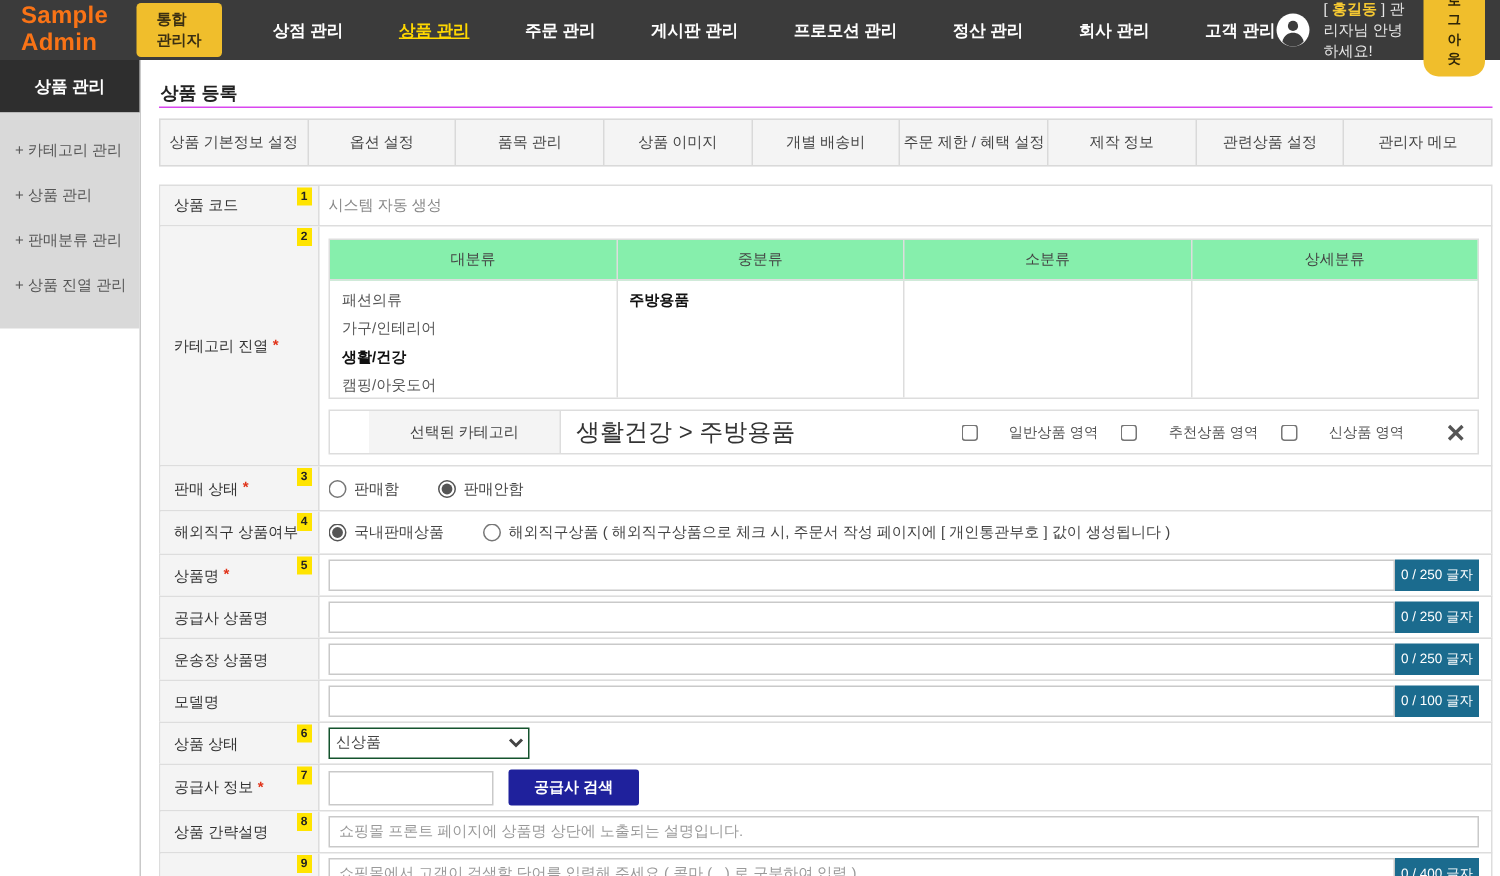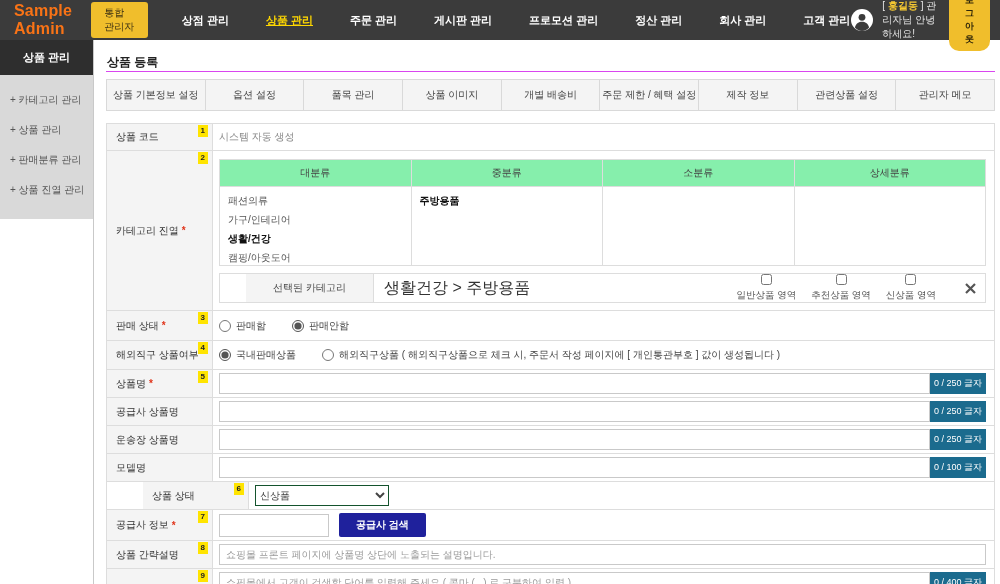--- a/index.html
+++ b/index.html
@@ -2,21 +2,21 @@
 <html><head>
 <meta charset="utf-8">
 <style>
   * { box-sizing: border-box; margin: 0; padding: 0; }
   html,body { width:1000px; height:584px; overflow:hidden; }
   body { font-family:"Liberation Sans","DejaVu Sans",sans-serif; font-size:11px; color:#333; background:#fff; position:relative; }
 
   
   .topbar { position:absolute; top:0; left:0; width:1000px; height:40px; background:#3b3b3b; display:flex; align-items:center; }
   .brand { color:#f97316; font-weight:bold; font-size:16px; margin-left:14px; letter-spacing:.2px; }
-  .role-badge { background:#f0be2c; color:#3a2f12; font-weight:normal; font-size:10px; padding:4px 13px; border-radius:3px; margin-left:12px; }
+  .role-badge { background:#f0be2c; color:#3a2f12; font-weight:bold; font-size:10px; padding:4px 13px; border-radius:3px; margin-left:12px; }
   .topnav { display:flex; margin-left:34px; gap:37px; align-items:center; }
   .topnav-item { color:#fff; font-size:11px; font-weight:bold; cursor:pointer; white-space:nowrap; }
   .topnav-item.active { color:#ffd800; text-decoration:underline; }
   .top-right { margin-left:auto; display:flex; align-items:center; gap:8px; margin-right:10px; }
   .greeting { color:#e6e6e6; font-size:10px; }
   .greeting .uname { color:#f5c832; font-weight:bold; }
   .logout-btn { background:#f0be2c; color:#2e2508; font-size:9px; font-weight:bold; border:none; border-radius:10px; padding:5px 13px; cursor:pointer; }
 
   
   .sidebar { position:absolute; top:40px; left:0; width:94px; height:544px; border-right:1px solid #c9c9c9; background:#fff; }
@@ -35,38 +35,38 @@
   .form { margin-top:12px; }
   .frow { display:flex; border:1px solid #ddd; margin-top:-1px; background:#fff; }
   .frow:first-child { margin-top:0; }
   .flabel { width:106px; background:#f4f4f4; border-right:1px solid #ddd; position:relative; display:flex; align-items:center; padding-left:9px; font-size:10px; color:#333; flex-shrink:0; }
   .flabel .req { color:#e03218; margin-left:3px; font-weight:bold; }
   .numbadge { position:absolute; top:1px; right:4px; background:#ffe400; color:#222; font-size:8px; font-weight:bold; padding:1px 3px; line-height:10px; }
   .fvalue { flex:1; display:flex; align-items:center; padding:3px 8px 3px 6px; min-width:0; }
   .hint-text { color:#888; font-size:10px; }
 
   .h28 { min-height:28px; } .h29 { min-height:29px; } .h30 { min-height:30px; }
-  .h31 { min-height:31px; } .h25 { min-height:25px;padding-left:36px; }
+  .h31 { min-height:31px; } .h25 { min-height:25px; }
 
   
   .cat-block { display:block; padding:8px 8px 7px 6px; }
   .cat-table { border:1px solid #ddd; }
   .cat-head { display:flex; background:#86efac; border-bottom:1px solid #ddd; }
   .cat-head-cell { flex:1; text-align:center; padding:6px 2px; font-size:10px; color:#444; border-right:1px solid #ddd; }
   .cat-head-cell:last-child { border-right:none; }
   .cat-body { display:flex; height:78px; }
   .cat-col { flex:1; border-right:1px solid #ddd; overflow:hidden; padding-top:4px; }
   .cat-col:last-child { border-right:none; }
   .cat-item { padding:2px 8px; font-size:10px; color:#555; line-height:15px; cursor:pointer; white-space:nowrap; }
   .cat-item.sel { font-weight:bold; color:#111; }
   .selected-bar { margin-top:7px; border:1px solid #ddd; display:flex; align-items:stretch; height:30px;padding-left:26px; }
   .selected-label { width:128px; background:#f4f4f4; border-right:1px solid #ddd; display:flex; align-items:center; justify-content:center; font-size:10px; color:#444; flex-shrink:0; }
   .selected-value { display:flex; align-items:center; margin-left:10px; font-size:16px; color:#333; }
   .selected-checks { margin-left:auto; display:flex; align-items:center; gap:15px; margin-right:9px; }
-  .chk { display:flex; align-items:center; gap:4px; font-size:9.5px; color:#555; white-space:nowrap;flex-direction:column; }
+  .chk { display:flex; align-items:center; gap:21px; font-size:9.5px; color:#555; white-space:nowrap; }
   .chk input { width:11px; height:11px; cursor:pointer; }
   .x-icon { margin-left:14px; cursor:pointer; display:flex; align-items:center; }
 
   
   .radio-group { display:flex; align-items:center; gap:26px; }
   .radio-item { display:flex; align-items:center; gap:5px; font-size:10px; color:#444; white-space:nowrap; }
   .radio-item input { width:12px; height:12px; cursor:pointer; accent-color:#555; }
 
   
   .input-group { display:flex; flex:1; height:21px; align-items:stretch; }

